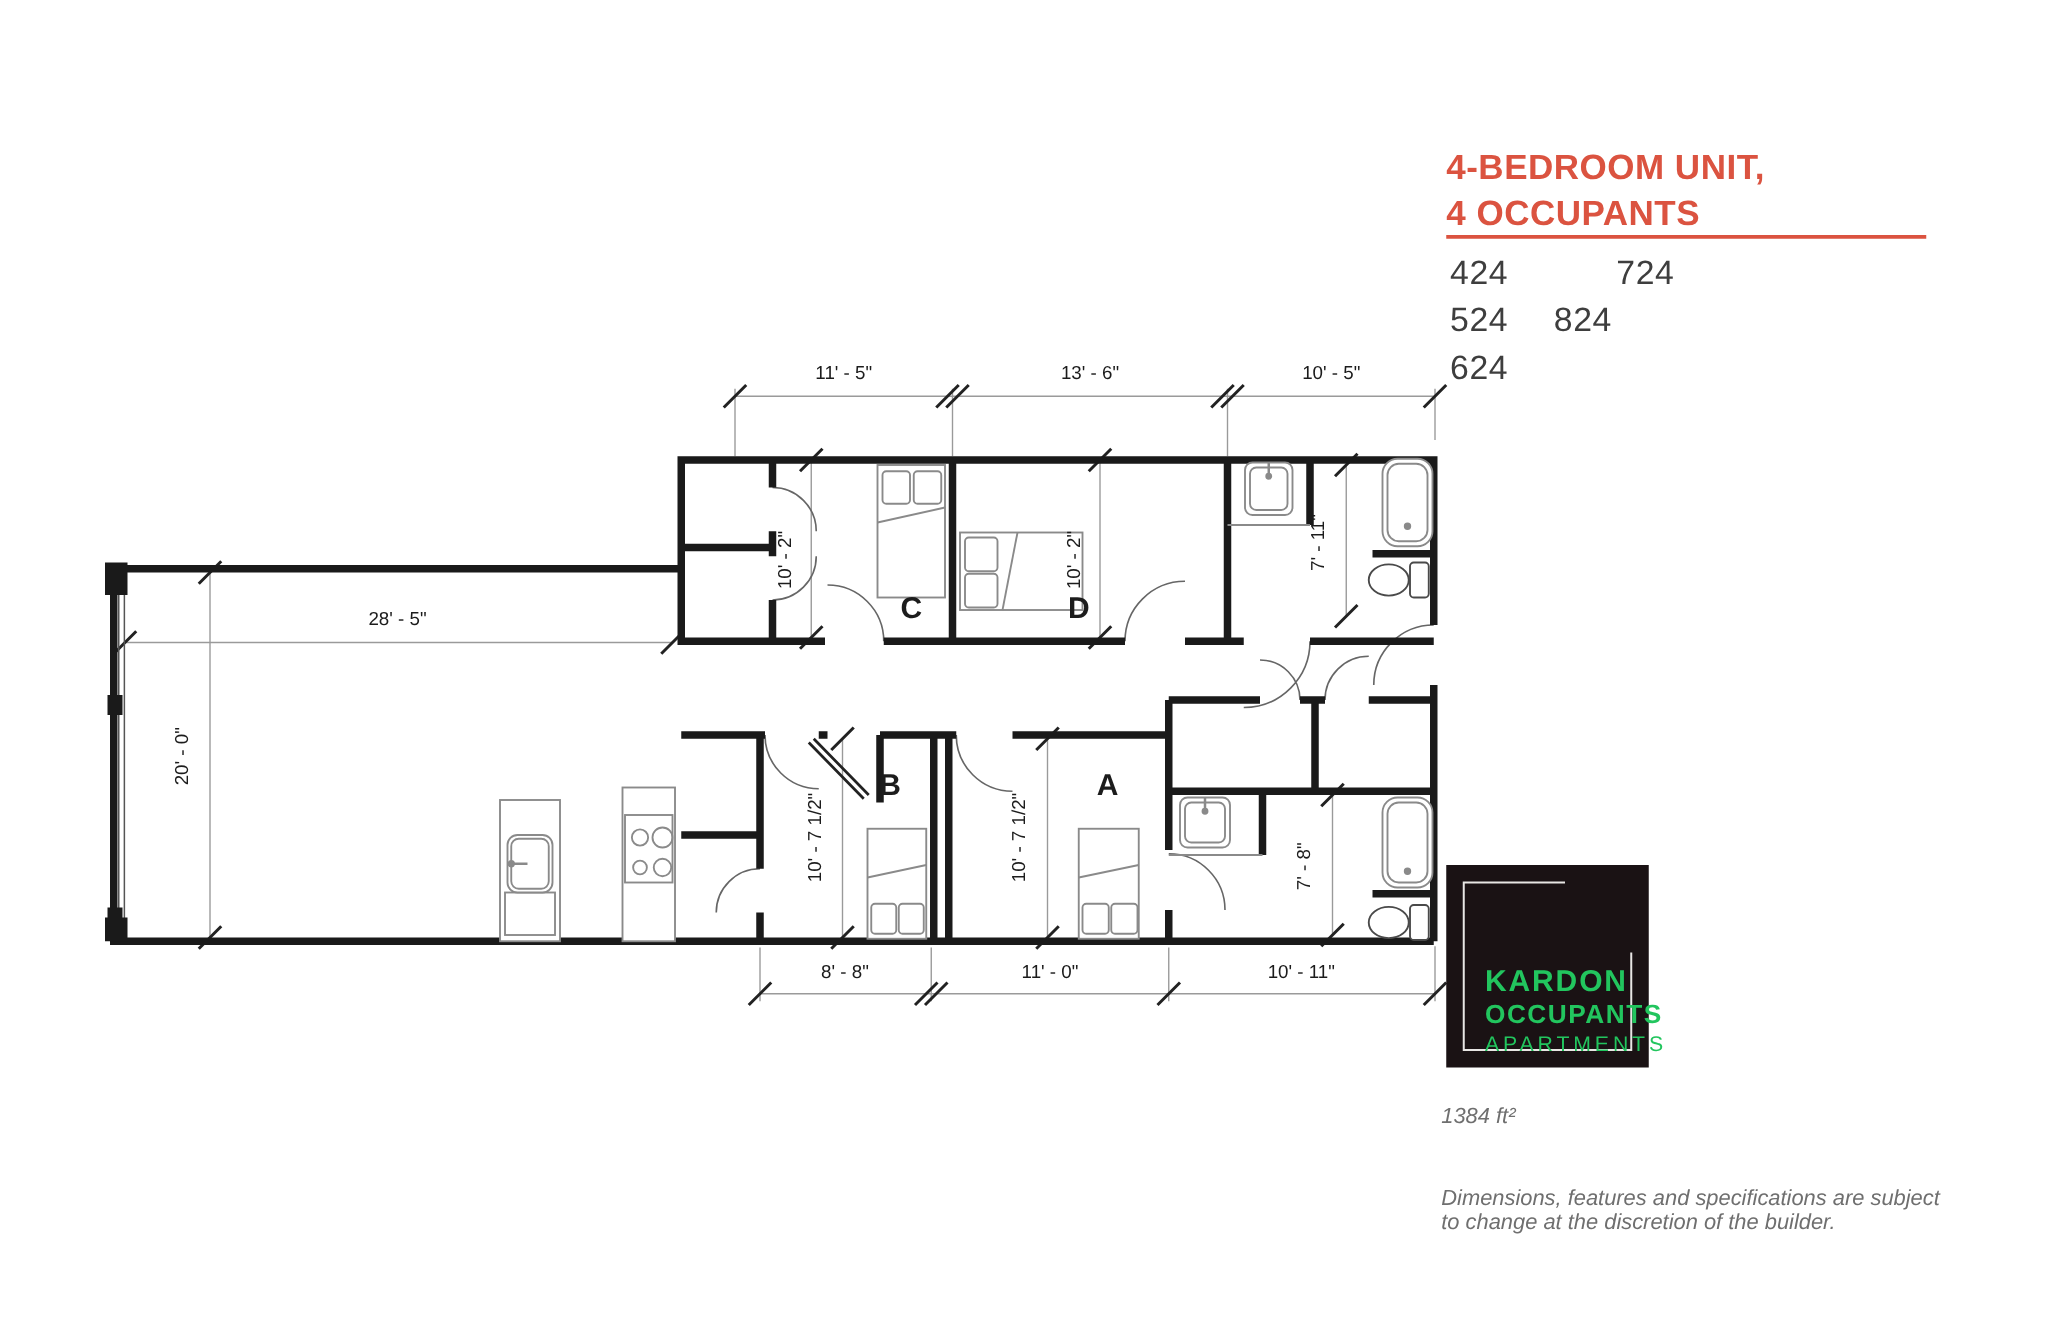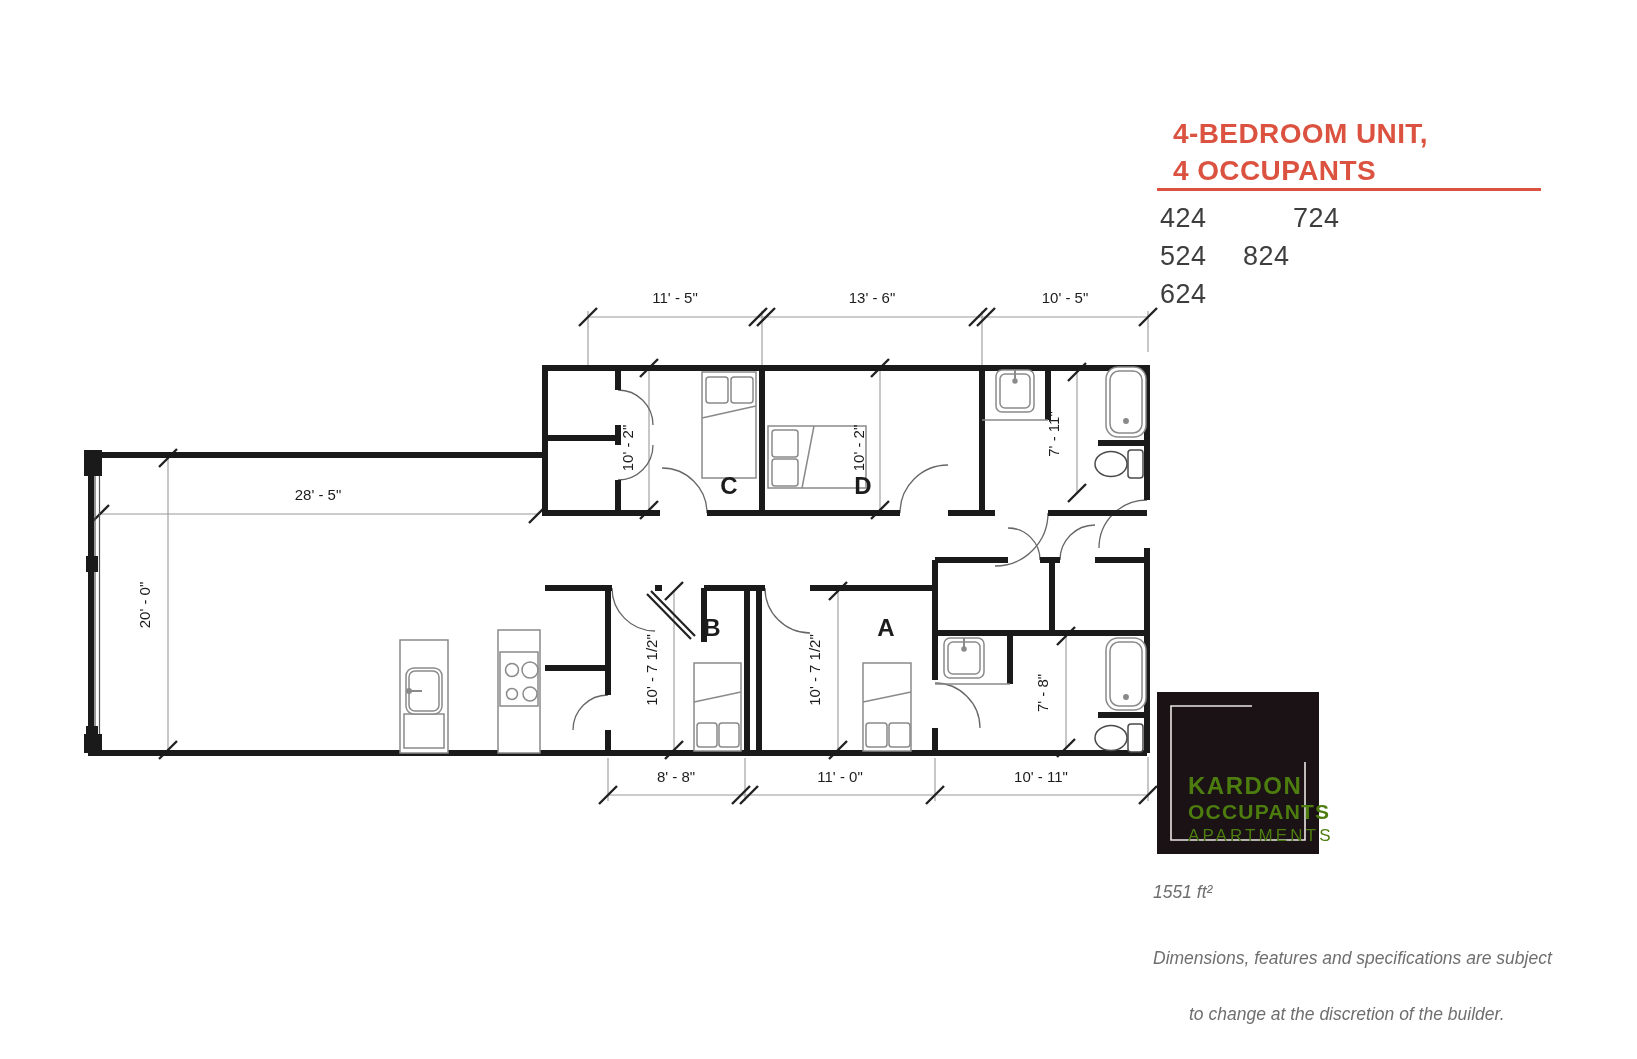--- a/index.html
+++ b/index.html
@@ -2,26 +2,26 @@
 <html><head>
 <meta charset="utf-8">
 <style>
   html,body{margin:0;padding:0;background:#ffffff;}
   .page{position:relative;width:1637px;height:1059px;background:#fff;overflow:hidden;
         font-family:"Liberation Sans", sans-serif;}
   .plan-svg{position:absolute;left:0;top:0;width:1637px;height:1059px;}
   .plan-svg text{font-family:"Liberation Sans", sans-serif;fill:#1c1c1c;font-size:15px;}
   .plan-svg text.roomletter{font-size:24px;font-weight:bold;}
   .panel-title{position:absolute;left:1157px;top:115px;font-size:28px;font-weight:bold;
-               letter-spacing:0.4px;line-height:37px;margin-left:16px;}
+               letter-spacing:0.4px;line-height:37px;}
   .panel-rule{position:absolute;left:1157px;top:188px;width:384px;height:3px;}
   .unit-number{position:absolute;font-size:27px;color:#3e3e3e;letter-spacing:0.5px;}
   .logo-box{position:absolute;left:1157px;top:692px;width:162px;height:162px;}
   .logo-box svg{position:absolute;left:0;top:0;}
-  .logo-text{position:absolute;left:31px;color:#4d7c0f;}
+  .logo-text{position:absolute;left:31px;color:#22c55e;}
   .logo-l1{top:80px;font-size:24px;font-weight:bold;letter-spacing:1.5px;}
   .logo-l2{top:108px;font-size:21px;font-weight:bold;letter-spacing:1.2px;}
   .logo-l3{top:134px;font-size:17px;letter-spacing:3.1px;}
   .footer-line{position:absolute;left:1153px;font-style:italic;color:#6f6f6f;font-size:17.5px;}
 </style>
 </head>
 <body>
 
 <div class="page">
 
@@ -212,17 +212,17 @@
 
   <div class="logo-box" style="background:#1a1214;">
     <svg width="162" height="162" viewBox="0 0 162 162">
       <path d="M95,14 H14 V148 H148 V70" stroke="#e8e6e4" stroke-width="1.6" fill="none"></path>
     </svg>
     <div class="logo-text logo-l1">KARDON</div>
     <div class="logo-text logo-l2">OCCUPANTS</div>
     <div class="logo-text logo-l3">APARTMENTS</div>
   </div>
 
-  <div class="footer-line" style="top:882px;">1551 ft²</div>
+  <div class="footer-line" style="top:882px;">1384 ft²</div>
   <div class="footer-line" style="top:948px;">Dimensions, features and specifications are subject</div>
-  <div class="footer-line" style="top:1004px;margin-left:36px;">to change at the discretion of the builder.</div>
+  <div class="footer-line" style="top:967px;">to change at the discretion of the builder.</div>
 
 </div>
 
 </body></html>

